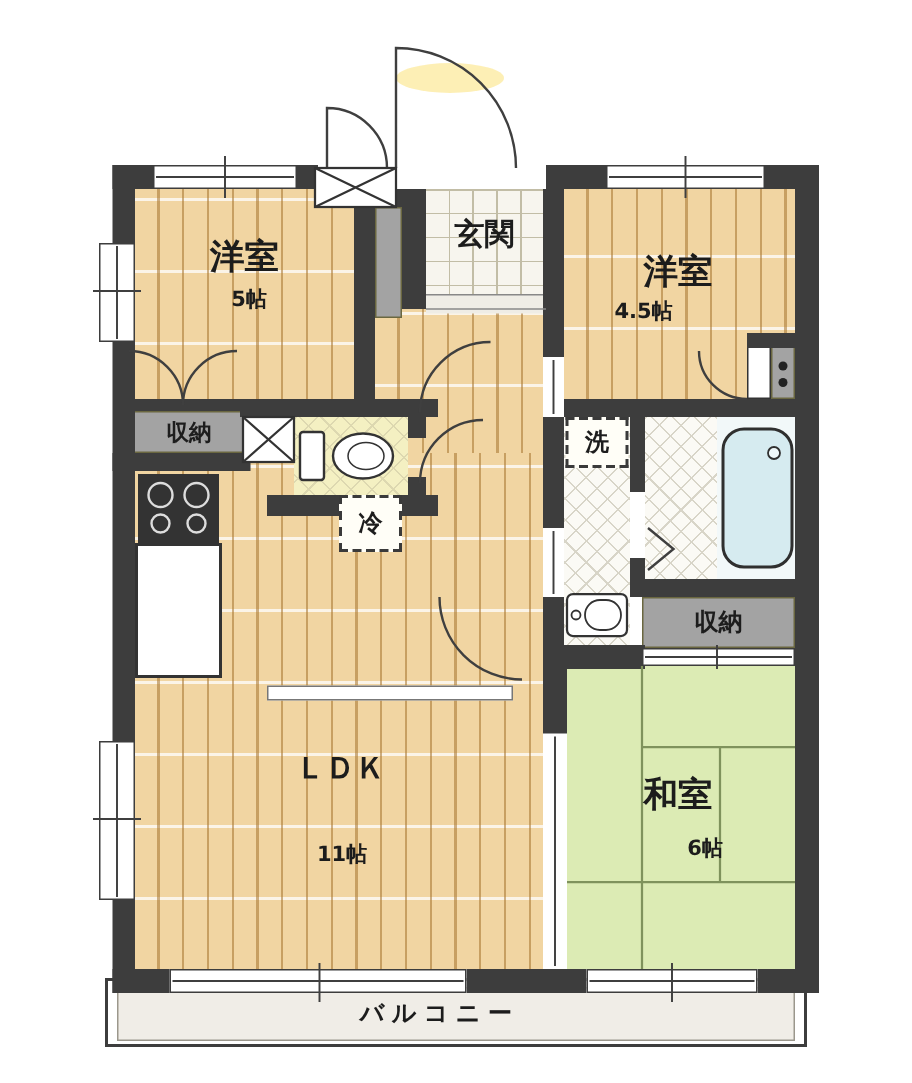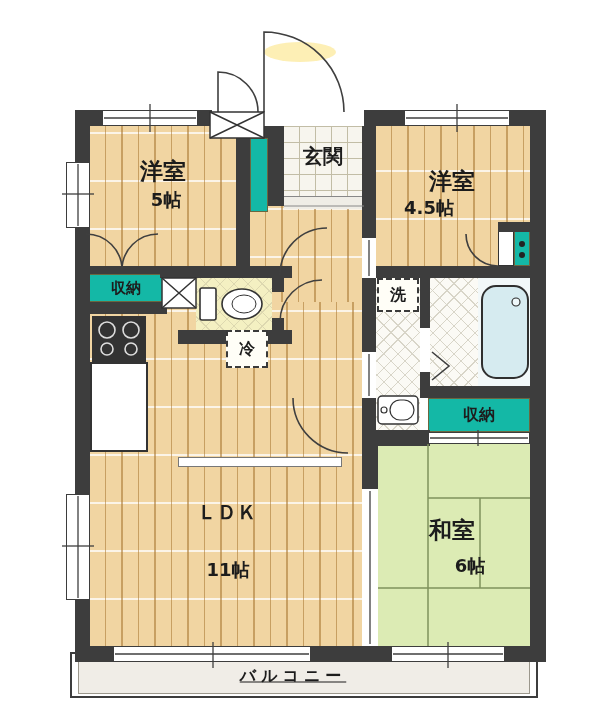--- a/index.html
+++ b/index.html
@@ -17,32 +17,32 @@
       repeating-linear-gradient(0deg, transparent 0 15px, #c2bda6 15px 16px);}
   .diamond{background-color:#fbfaf5;
     background-image:
       repeating-linear-gradient(45deg, transparent 0 9px, #d8d5c8 9px 10px),
       repeating-linear-gradient(-45deg, transparent 0 9px, #d8d5c8 9px 10px);}
   .diamond-y{background-color:#f4f0c2;
     background-image:
       repeating-linear-gradient(45deg, transparent 0 9px, #ddd8b0 9px 10px),
       repeating-linear-gradient(-45deg, transparent 0 9px, #ddd8b0 9px 10px);}
   .tatami{background-color:#dcebb4;}
-  .closet{position:absolute;background:#14b8a6;border:1px solid #6a6740;z-index:2;
+  .closet{position:absolute;background:#a3a3a3;border:1px solid #6a6740;z-index:2;
           display:flex;align-items:center;justify-content:center;
           font-weight:bold;color:#1d1d1d;box-sizing:border-box;}
   .window{position:absolute;background:#ffffff;border:1.5px solid #3d3d3d;
           box-sizing:border-box;z-index:4;}
   .opening{position:absolute;background:#ffffff;z-index:4;}
   .dashedbox{position:absolute;background:#fffef7;border:2px dashed #3a3a3a;z-index:5;
              display:flex;align-items:center;justify-content:center;
              font-weight:bold;color:#1d1d1d;box-sizing:border-box;}
   .label{position:absolute;font-weight:bold;color:#1c1c1c;white-space:nowrap;
          transform:translate(-50%,-50%);z-index:7;text-align:center;}
-  .fs23{font-size:23px;} .fs20{font-size:20px;} .fs18{font-size:18px;}
+  .fs23{font-size:23px;} .fs20{font-size:20px;} .fs18{font-size:14px;}
   .fs16{font-size:16px;} .fs15{font-size:15px;}
   .balcony-outer{position:absolute;background:#fff;border:2px solid #3d3d3d;
                  box-sizing:border-box;z-index:0;}
   .balcony-inner{position:absolute;background:#f0ede7;border:1px solid #9b978c;
                  box-sizing:border-box;z-index:0;}
   .fixture-dark{position:absolute;background:#333;z-index:2;}
   .fixture-white{position:absolute;background:#fff;border:2px solid #333;
                  box-sizing:border-box;z-index:2;}
   .threshold{position:absolute;background:#fff;border:1px solid #777;
              box-sizing:border-box;z-index:2;}
@@ -219,15 +219,15 @@
 
   <div class="label fs23" style="left:163px;top:171px;">洋室</div>
   <div class="label fs18" style="left:166px;top:200px;">5帖</div>
   <div class="label fs20" style="left:323px;top:156px;font-family:Liberation Mono, monospace;">玄関</div>
   <div class="label fs23" style="left:452px;top:181px;">洋室</div>
   <div class="label fs18" style="left:429px;top:208px;">4.5帖</div>
   <div class="label fs20" style="left:227px;top:512px;">ＬＤＫ</div>
   <div class="label fs18" style="left:228px;top:570px;">11帖</div>
   <div class="label fs23" style="left:452px;top:530px;">和室</div>
   <div class="label fs18" style="left:451px;top:566px;margin-left:19px;">6帖</div>
-  <div class="label fs16" style="left:293px;top:676px;letter-spacing:5px;text-decoration:underline;">バルコニー</div>
+  <div class="label fs16" style="left:293px;top:676px;letter-spacing:5px;">バルコニー</div>
 
 </div>
 
 </body></html>

